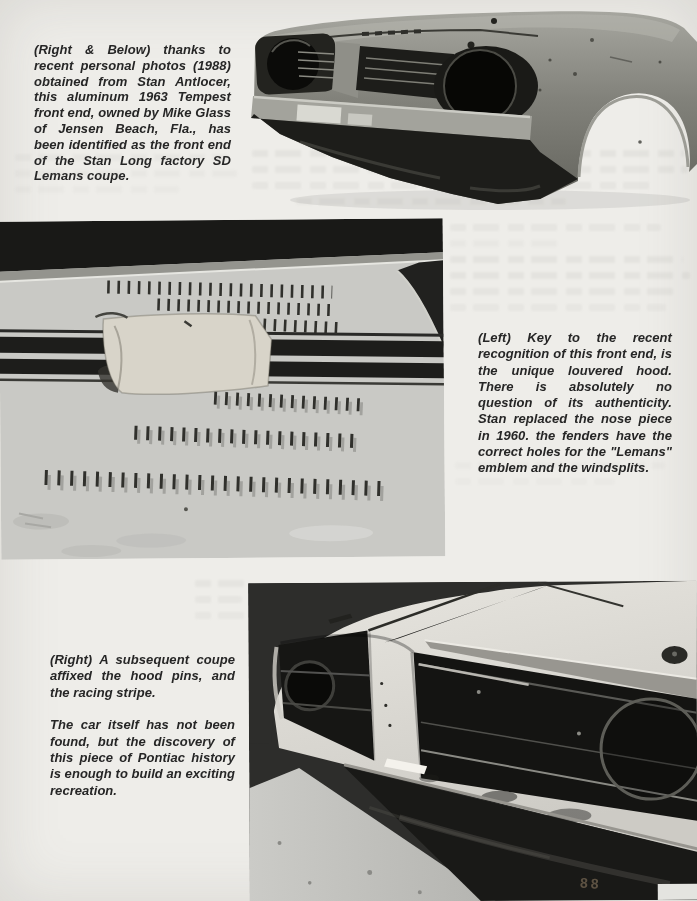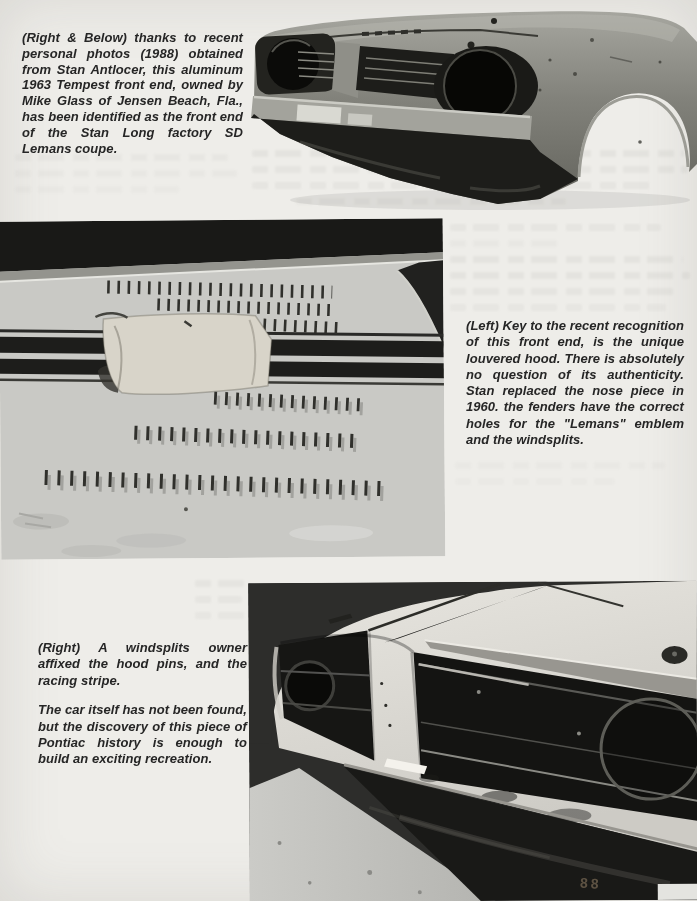--- a/index.html
+++ b/index.html
@@ -1,21 +1,21 @@
 <!DOCTYPE html>
 <html><head>
 <meta charset="utf-8">
 <style>
   html,body{margin:0;padding:0;background:#eeede9;}
   .page{position:relative;width:697px;height:901px;background:#eeede9;overflow:hidden;
         font-family:"Liberation Sans",sans-serif;
         box-shadow:inset 0 0 60px rgba(120,118,112,.18);}
   .caption{position:absolute;font-style:italic;font-weight:bold;color:#262626;
            text-align:justify;font-size:13px;line-height:16px;letter-spacing:.05px;}
-  .caption p{margin:4px;}
+  .caption p{margin:16px;}
   .caption p + p{margin-top:13px;}
   #cap1{left:18px;top:26px;width:229px;line-height:15.8px;}
   #cap2{left:462px;top:314px;width:226px;line-height:16.3px;}
   #cap3{left:34px;top:636px;width:217px;line-height:16.4px;}
   .photo{position:absolute;}
   #photo-top{left:240px;top:2px;width:457px;height:213px;}
   #photo-mid{left:0px;top:220px;width:444px;height:338px;transform:rotate(-.45deg);}
   #photo-bot{left:249px;top:582px;width:448px;height:319px;transform:rotate(-.3deg);}
   .photo svg{display:block;width:100%;height:100%;}
   .ghost{position:absolute;}
@@ -170,21 +170,21 @@
         <path d="M18,292 L42,297 M24,302 L50,306" stroke="#a8a8a4" stroke-width="2" fill="none"></path>
       </g>
     </svg>
   </div>
 
   <div class="caption" id="cap2">
     <p>(Left) Key to the recent recognition of this front end, is the unique louvered hood. There is absolutely no question of its authenticity. Stan replaced the nose piece in 1960. the fenders have the correct holes for the "Lemans" emblem and the windsplits.</p>
   </div>
 
   <div class="caption" id="cap3">
-    <p>(Right) A windsplits owner affixed the hood pins, and the racing stripe.</p>
+    <p>(Right) A subsequent coupe affixed the hood pins, and the racing stripe.</p>
     <p>The car itself has not been found, but the discovery of this piece of Pontiac history is enough to build an exciting recreation.</p>
   </div>
 
   <div class="photo" id="photo-bot">
     <svg viewBox="0 0 448 319">
       <defs>
         <linearGradient id="carwhite" x1="0" y1="0" x2=".3" y2="1">
           <stop offset="0" stop-color="#e7e5df"></stop>
             <stop offset="1" stop-color="#cdcbc5"></stop>
         </linearGradient>

